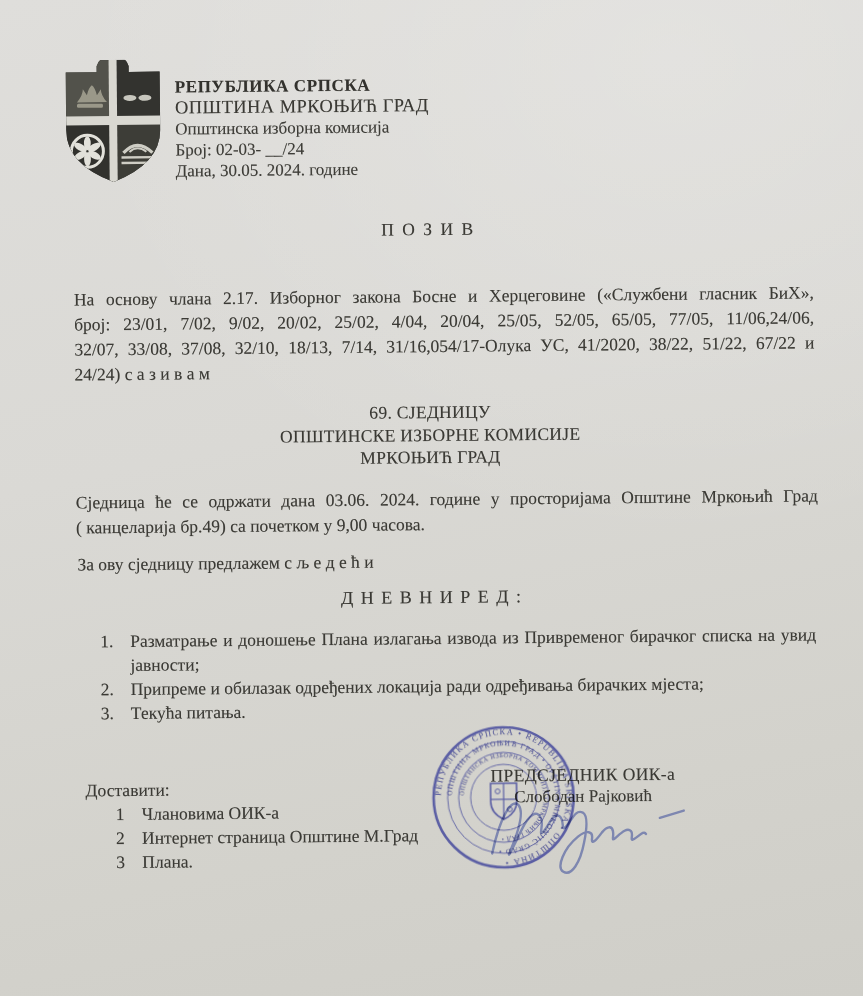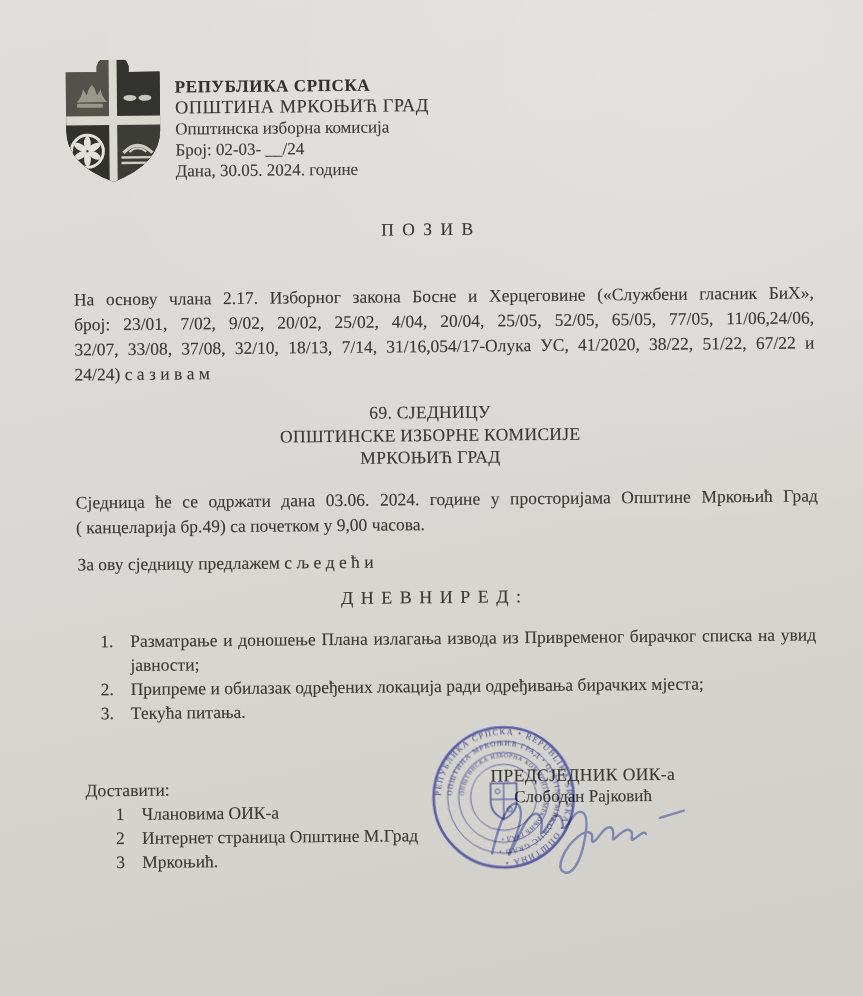--- a/index.html
+++ b/index.html
@@ -168,21 +168,21 @@
       <div class="dist-item">
         <span class="dist-num">1</span>
         <span>Члановима ОИК-а</span>
       </div>
       <div class="dist-item">
         <span class="dist-num">2</span>
         <span>Интернет страница Општине М.Град</span>
       </div>
       <div class="dist-item">
         <span class="dist-num">3</span>
-        <span>Мркоњић.</span>
+        <span>Плана.</span>
       </div>
     </div>
 
     <div class="sign-block">
       <div class="sign-role">ПРЕДСЈЕДНИК ОИК-а</div>
       <div class="sign-name">Слободан Рајковић</div>
     </div>
 
     <svg class="stamp" viewBox="0 0 152 152" aria-hidden="true">
       <defs>

